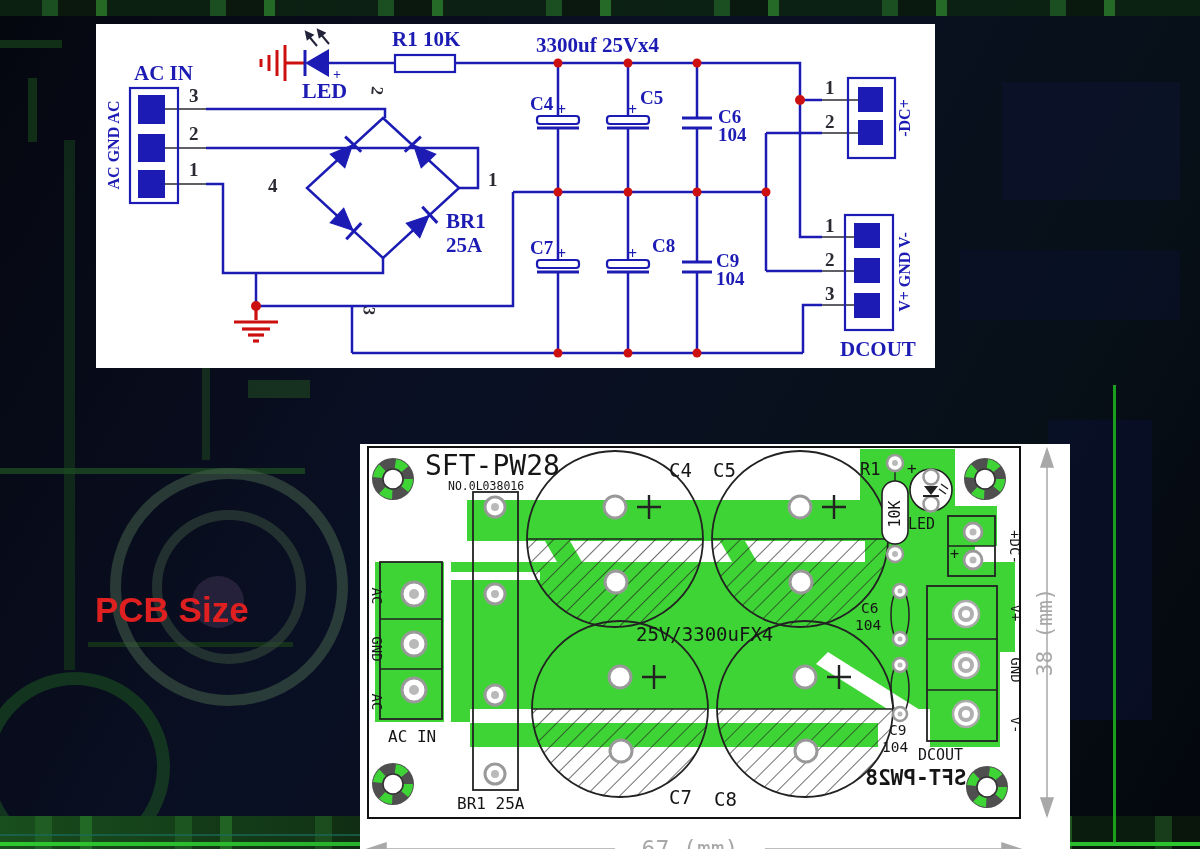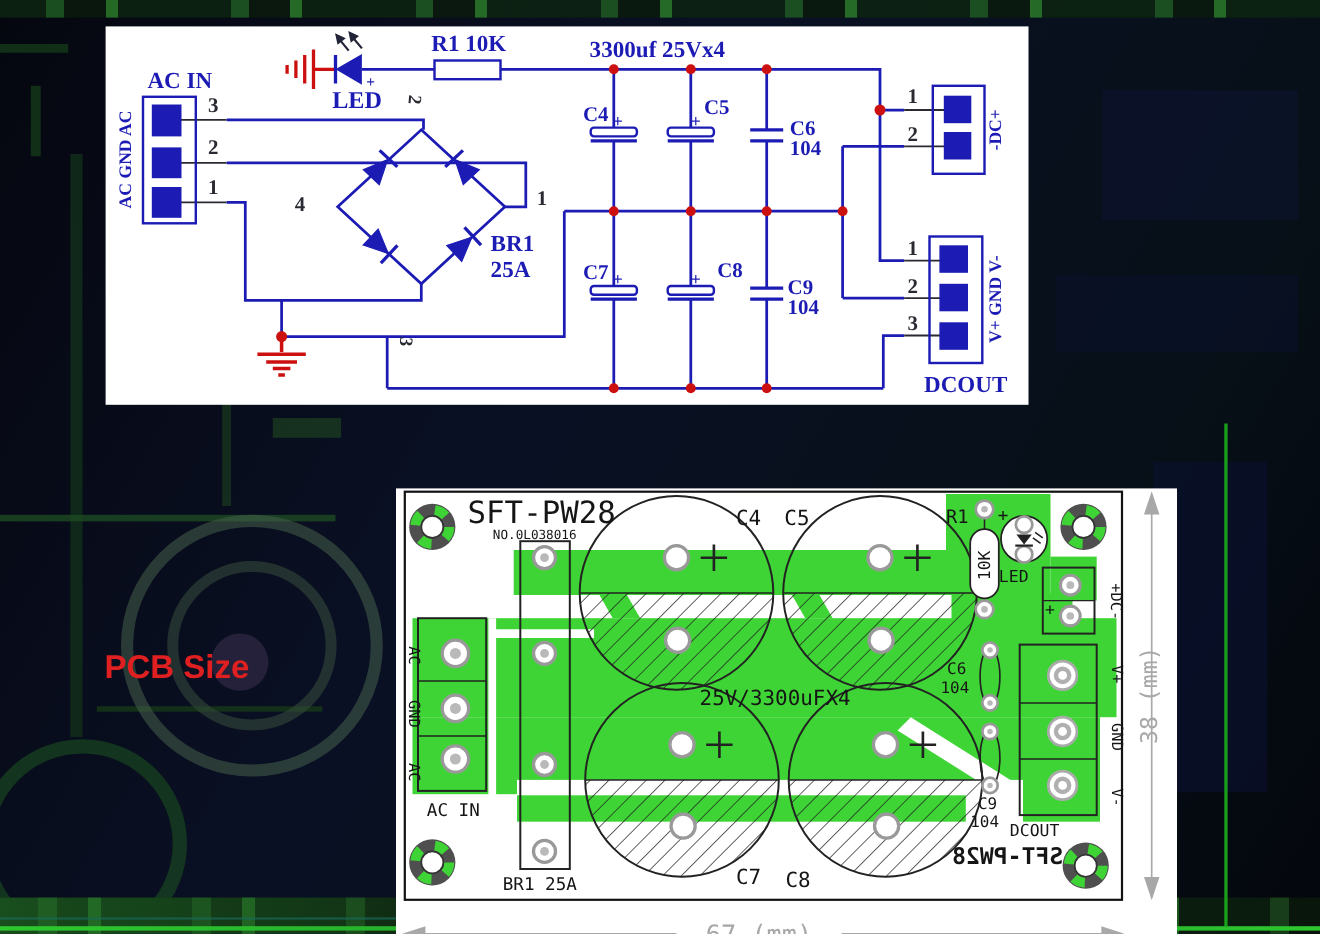--- a/index.html
+++ b/index.html
@@ -33,21 +33,21 @@
   .gr4{left:0;top:40px;width:62px;height:8px;background:#143a18;opacity:.8;}
   .nr1{left:1002px;top:82px;width:178px;height:118px;background:#0d1433;opacity:.5;}
   .nr2{left:1048px;top:420px;width:104px;height:300px;background:#0a1030;opacity:.6;}
   .nr3{left:960px;top:250px;width:220px;height:70px;background:#0c1230;opacity:.45;}
 
   .schematic-panel{left:96px;top:24px;width:839px;height:344px;background:#ffffff;}
   .pcb-panel{left:360px;top:400px;width:710px;height:425px;background:#ffffff;margin-top:44px;}
 
   .caption{position:absolute;font-weight:bold;color:#e02020;font-family:"Liberation Sans",sans-serif;}
   .cap-schematic{left:950px;top:158px;width:180px;font-size:37px;}
-  .cap-pcb{left:95px;top:590px;width:180px;font-size:30px;}
+  .cap-pcb{left:95px;top:590px;width:180px;font-size:35px;}
 
   svg{display:block;}
   svg text{user-select:none;}
   .sch-label{font-family:"Liberation Serif",serif;font-weight:700;fill:#1c1cb4;}
   .sch-pin{font-family:"Liberation Serif",serif;font-weight:700;fill:#2a2a33;}
   .pcb-txt{font-family:"DejaVu Sans Mono",monospace;fill:#151515;}
   .pcb-dim{font-family:"DejaVu Sans Mono",monospace;fill:#a8a8a8;}
 </style>
 </head>
 <body>

